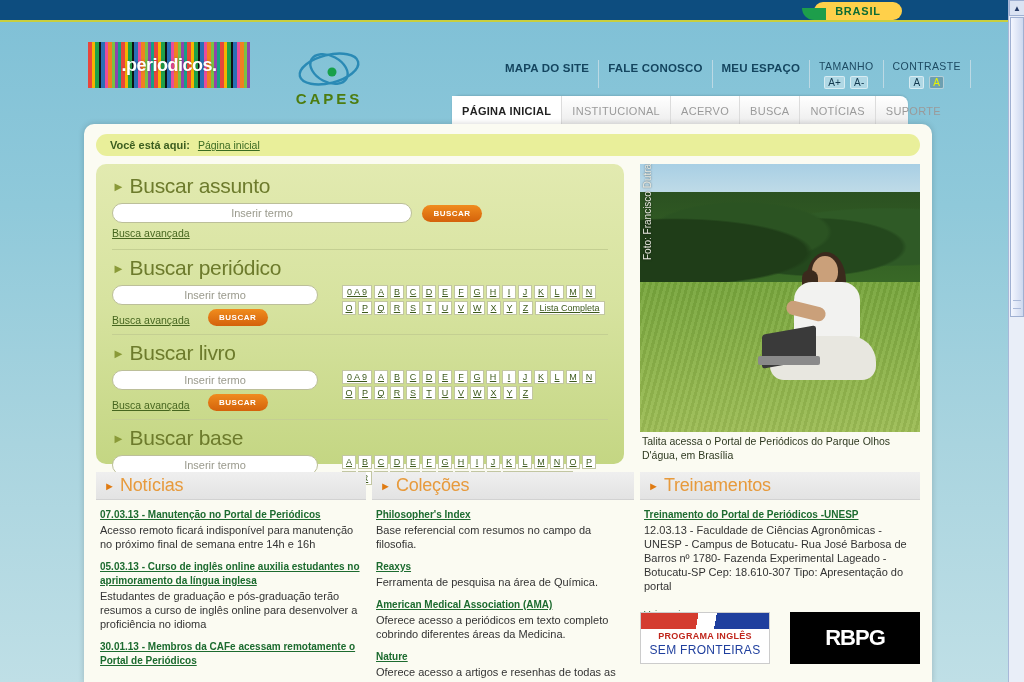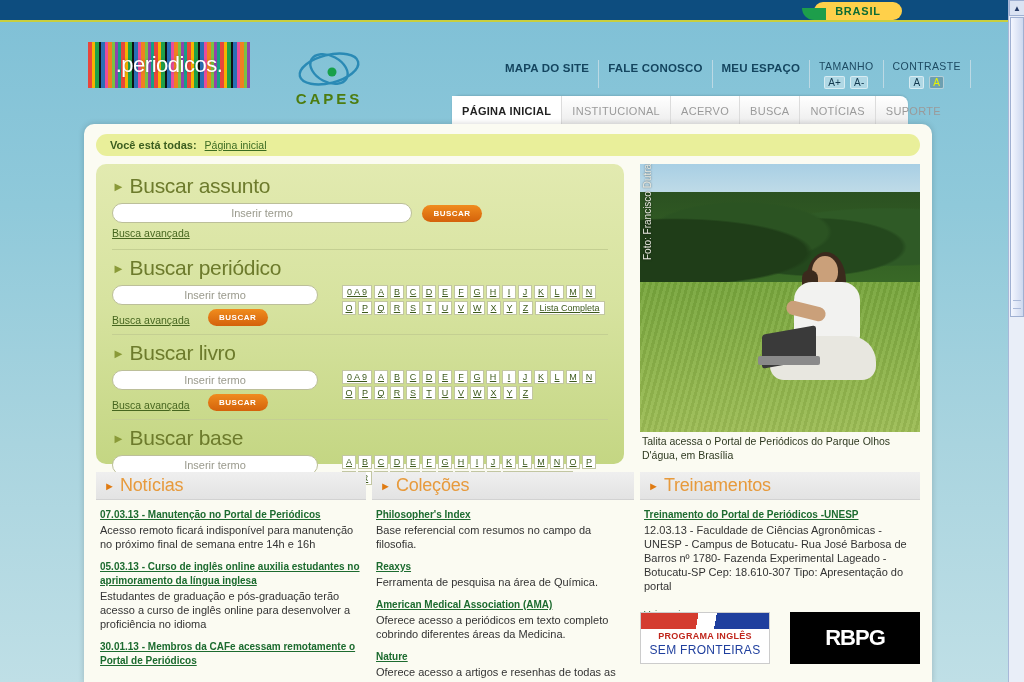--- a/index.html
+++ b/index.html
@@ -59,21 +59,21 @@
   #logo-periodicos {
     position:absolute; left:88px; top:18px; width:162px; height:46px;
     background:
       repeating-linear-gradient(90deg,
         #e8463c 0 4px,#f5b301 4px 7px,#1fa04a 7px 11px,#111 11px 13px,
         #2a6fb5 13px 17px,#e94c9b 17px 20px,#f08020 20px 24px,#7ac143 24px 27px,
         #8e44ad 27px 30px,#16a085 30px 33px);
     display:flex; align-items:center; justify-content:center;
   }
   #logo-periodicos span{
-    color:#fff; font-weight:normal; font-size:22px; letter-spacing:-.5px;
+    color:#fff; font-weight:bold; font-size:18px; letter-spacing:-.5px;
     text-shadow:0 0 3px rgba(0,0,0,.25);
     text-align:center;
   }
   #logo-capes { position:absolute; left:292px; top:26px; width:74px; height:56px;
     text-align:center; }
   #logo-capes .capes-text{ font-size:15px; font-weight:bold; color:#4d7c0f;
     letter-spacing:3px; margin-top:-2px;}
 
   
   #toplinks {
@@ -307,21 +307,21 @@
   <div class="tab">INSTITUCIONAL</div>
   <div class="tab">ACERVO</div>
   <div class="tab">BUSCA</div>
   <div class="tab">NOTÍCIAS</div>
   <div class="tab">SUPORTE</div>
 </div>
 
 <div id="card">
 
   <div id="breadcrumb">
-    <span class="lbl">Você está todas:</span>
+    <span class="lbl">Você está aqui:</span>
     <a href="#">Página inicial</a>
   </div>
 
   <div id="searchpanel">
 
     
     <div class="sec-title">
       <span class="arr">►</span>
       <span>Buscar assunto</span>
     </div>
@@ -500,21 +500,21 @@
       <span class="arr">►</span>
       <span class="t">Notícias</span>
     </div>
     <div class="colbody">
       <div class="entry">
         <a href="#">07.03.13 - Manutenção no Portal de Periódicos</a>
         <p>Acesso remoto ficará indisponível para manutenção no próximo final de semana entre 14h e 16h</p>
       </div>
       <div class="entry">
         <a href="#">05.03.13 - Curso de inglês online auxilia estudantes no aprimoramento da língua inglesa</a>
-        <p>Estudantes de graduação e pós-graduação terão acesso a curso de inglês online para desenvolver a proficiência no idioma</p>
+        <p>Estudantes de graduação e pós-graduação terão resumos a curso de inglês online para desenvolver a proficiência no idioma</p>
       </div>
       <div class="entry">
         <a href="#">30.01.13 - Membros da CAFe acessam remotamente o Portal de Periódicos</a>
       </div>
     </div>
   </div>
 
   <div class="col" id="col-colecoes">
     <div class="colhead">
       <span class="arr">►</span>

